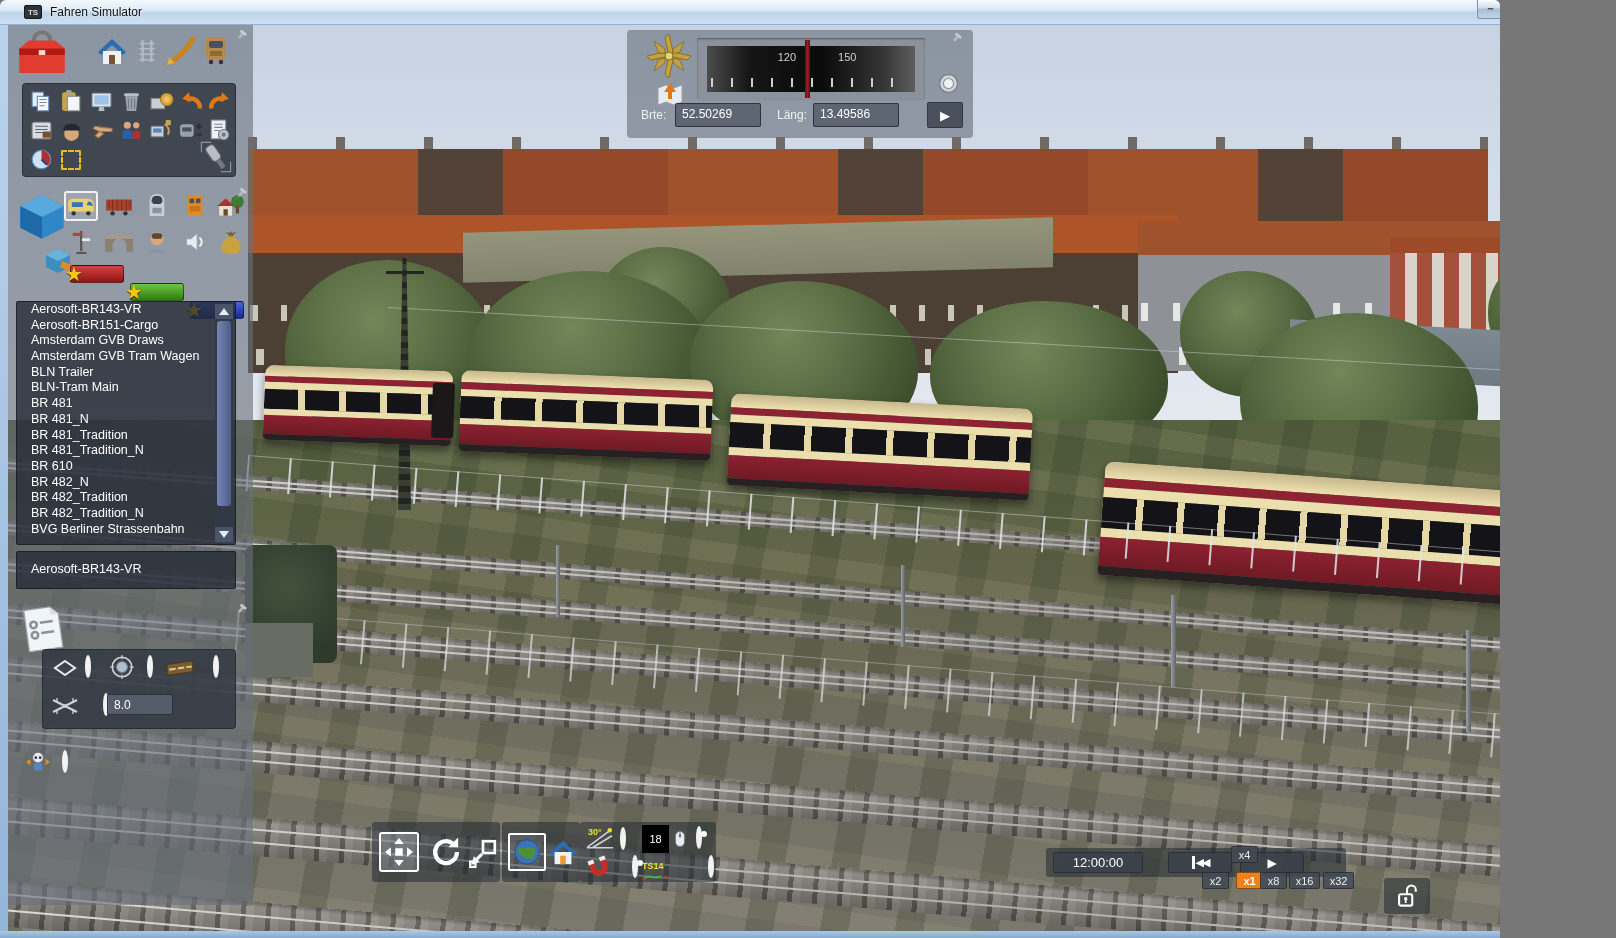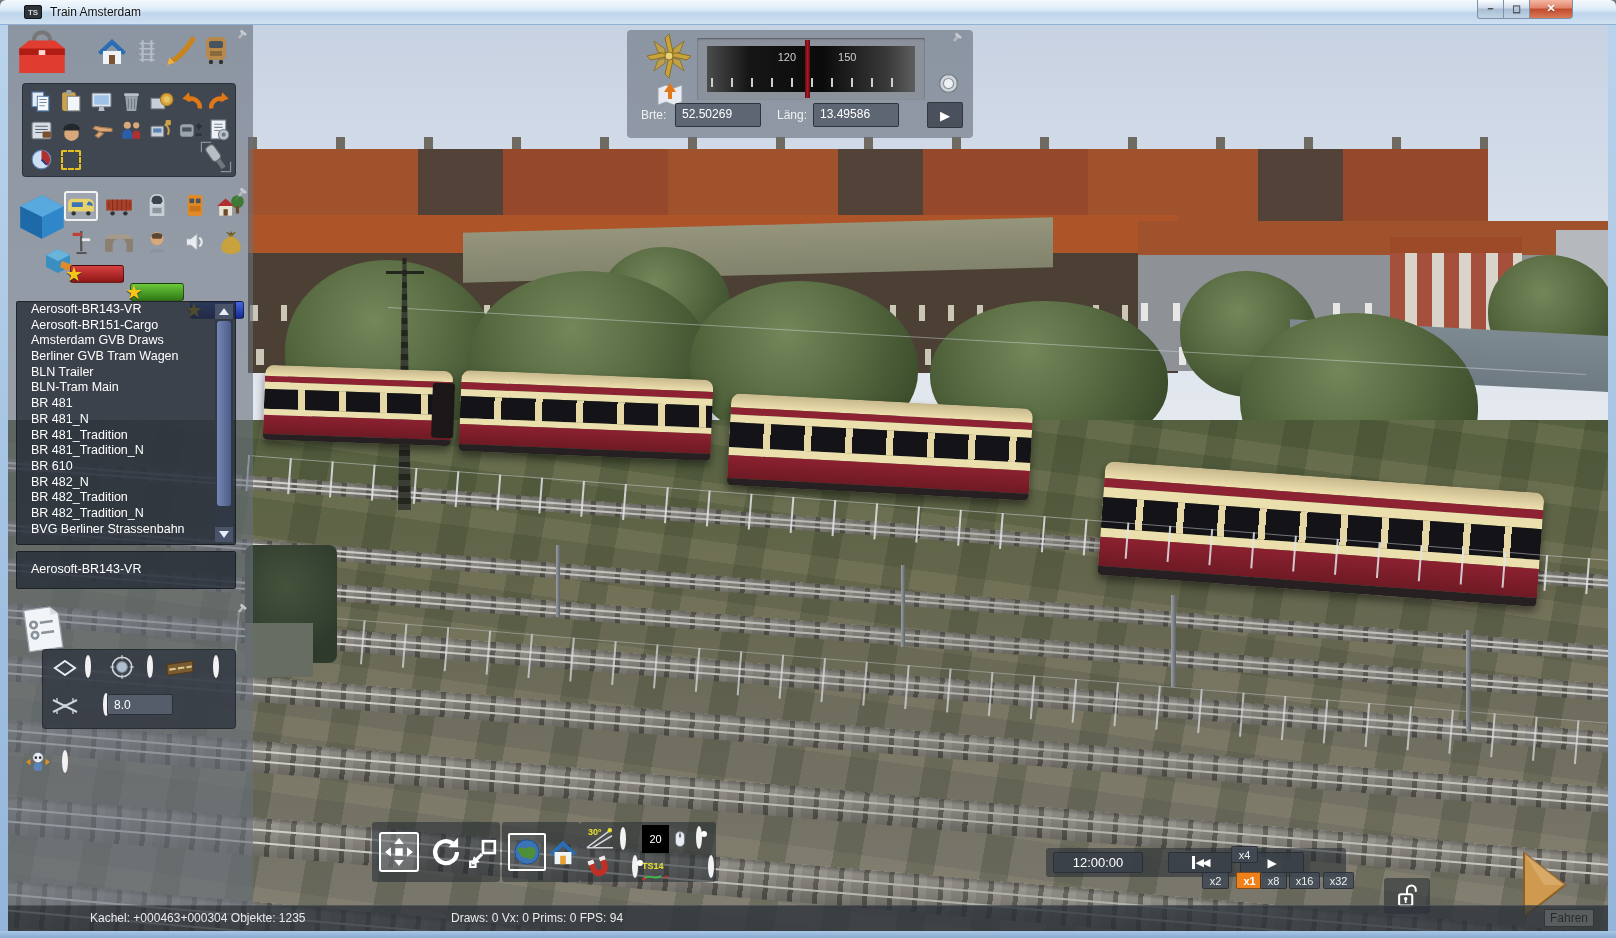--- a/index.html
+++ b/index.html
@@ -1,18 +1,18 @@
 <!DOCTYPE html>
 <html><head>
 <meta charset="utf-8">
 <style>
   html,body{margin:0;padding:0;background:#777;font-family:"Liberation Sans",sans-serif;}
   *{box-sizing:border-box;}
   .abs{position:absolute;}
-  #win{position:relative;width:1616px;height:938px;border-radius:6px 6px 0 0;overflow:hidden;
+  #win{position:relative;width:1500px;height:938px;border-radius:6px 6px 0 0;overflow:hidden;
        background:linear-gradient(180deg,#bdd4ec,#9fbeе0);}
   
   #titlebar{left:0;top:0;width:1616px;height:25px;
     background:linear-gradient(180deg,#f4f9fd 0%,#dcebf8 40%,#bed5ec 55%,#cfe1f2 100%);
     border-bottom:1px solid #8fb0d4;}
   #appicon{left:24px;top:5px;width:18px;height:14px;background:#2e3338;color:#cfd6dd;
     font-size:8px;font-weight:bold;text-align:center;line-height:14px;border-radius:2px;border:1px solid #14181c;}
   #apptitle{left:50px;top:5px;font-size:12px;color:#111;text-shadow:0 0 3px #fff;}
   .winbtn{top:0;height:19px;border:1px solid #7d91a8;border-top:none;color:#fff;text-align:center;
     font-size:11px;line-height:17px;text-shadow:0 1px 1px rgba(0,0,0,.4);}
@@ -69,21 +69,21 @@
   #statusbar{left:0;top:880px;width:1600px;height:26px;background:rgba(44,50,58,.78);border-top:1px solid rgba(255,255,255,.12);color:#eaeaea;font-size:12px;}
   .pin{opacity:.9;}
 </style>
 </head>
 <body>
 
 <div id="win">
 
   <div id="titlebar" class="abs">
     <div id="appicon" class="abs">TS</div>
-    <div id="apptitle" class="abs">Train Amsterdam</div>
+    <div id="apptitle" class="abs">Fahren Simulator</div>
   </div>
   <div id="btn-min" class="abs winbtn">−</div>
   <div id="btn-max" class="abs winbtn">◻</div>
   <div id="btn-close" class="abs winbtn">✕</div>
   <div class="abs sideborder" style="left:0"></div>
   <div class="abs sideborder" style="left:1608px"></div>
   <div id="border-bottom" class="abs"></div>
 
   <div id="viewport" class="abs">
     <div id="sky" class="abs"></div>
@@ -471,21 +471,21 @@
           </div>
         <div class="abs favbar" style="left:182px;top:80px;width:54px;background:linear-gradient(180deg,#4468e0,#16288e);">
             <span class="favstar">★</span>
           </div>
       </div>
 
       <div class="abs listbox" style="left:8px;top:276px;width:220px;height:244px;">
         <div class="listitem">Aerosoft-BR143-VR</div>
         <div class="listitem">Aerosoft-BR151-Cargo</div>
         <div class="listitem">Amsterdam GVB Draws</div>
-        <div class="listitem">Berliner GVB Tram Wagen</div>
+        <div class="listitem">Amsterdam GVB Tram Wagen</div>
         <div class="listitem">BLN Trailer</div>
         <div class="listitem">BLN-Tram Main</div>
         <div class="listitem">BR 481</div>
         <div class="listitem">BR 481_N</div>
         <div class="listitem">BR 481_Tradition</div>
         <div class="listitem">BR 481_Tradition_N</div>
         <div class="listitem">BR 610</div>
         <div class="listitem">BR 482_N</div>
         <div class="listitem">BR 482_Tradition</div>
         <div class="listitem">BR 482_Tradition_N</div>
@@ -670,21 +670,21 @@
     </div>
     <div class="abs hudgroup" style="left:572px;top:797px;width:136px;height:60px;">
       <span class="abs" style="left:4px;top:5px;">
         <svg width="32" height="24" viewBox="0 0 28 22">
             <path d="M2 19L22 4M7 19L25 8M2 19h24" stroke="#cfd4da" stroke-width="1.4" fill="none"></path>
             <circle cx="23" cy="3" r="2" fill="#e8e030"></circle>
           </svg>
         <span class="abs" style="left:4px;top:0;color:#e8e030;font-size:9px;font-weight:bold;">30°</span>
       </span>
       <span class="abs radio" style="left:40px;top:8px;"></span>
-      <div class="abs" style="left:62px;top:3px;width:27px;height:28px;background:#000;color:#fff;font-size:11px;display:flex;align-items:center;justify-content:center;">20</div>
+      <div class="abs" style="left:62px;top:3px;width:27px;height:28px;background:#000;color:#fff;font-size:11px;display:flex;align-items:center;justify-content:center;">18</div>
       <span class="abs" style="left:94px;top:7px;">
         <svg width="12" height="20" viewBox="0 0 16 24">
             <rect x="2" y="2" width="12" height="20" rx="6" fill="#e8ecf2" stroke="#6a727c"></rect>
             <path d="M8 2v8" stroke="#6a727c"></path>
             <rect x="6.5" y="5" width="3" height="5" rx="1.5" fill="#6a727c"></rect>
           </svg>
       </span>
       <span class="abs radio sel" style="left:110px;top:7px;"></span>
       <span class="abs" style="left:5px;top:33px;">
         <svg width="28" height="24" viewBox="0 0 26 24" transform="rotate(-20)">
@@ -728,18 +728,14 @@
         </svg>
     </div>
     <span class="abs" style="left:1512px;top:825px;">
       <svg width="48" height="70" viewBox="0 0 48 70">
           <path d="M4 3L45 35 4 67z" fill="#cf9a50" stroke="#8a5f28" stroke-width="2"></path>
           <path d="M4 3L45 35 24 35z" fill="#ddb070" opacity=".7"></path>
         </svg>
     </span>
     <div class="abs" style="left:1536px;top:884px;background:#f8f4da;border:1px solid #4a4a4a;color:#111;font-size:12px;padding:1px 5px;">Fahren</div>
 
-    <div id="statusbar" class="abs">
-      <span class="abs" style="left:82px;top:5px;">Kachel: +000463+000304  Objekte: 1235</span>
-      <span class="abs" style="left:443px;top:5px;">Draws: 0 Vx: 0 Prims: 0 FPS: 94</span>
-    </div>
   </div>
 </div>
 
 </body></html>

